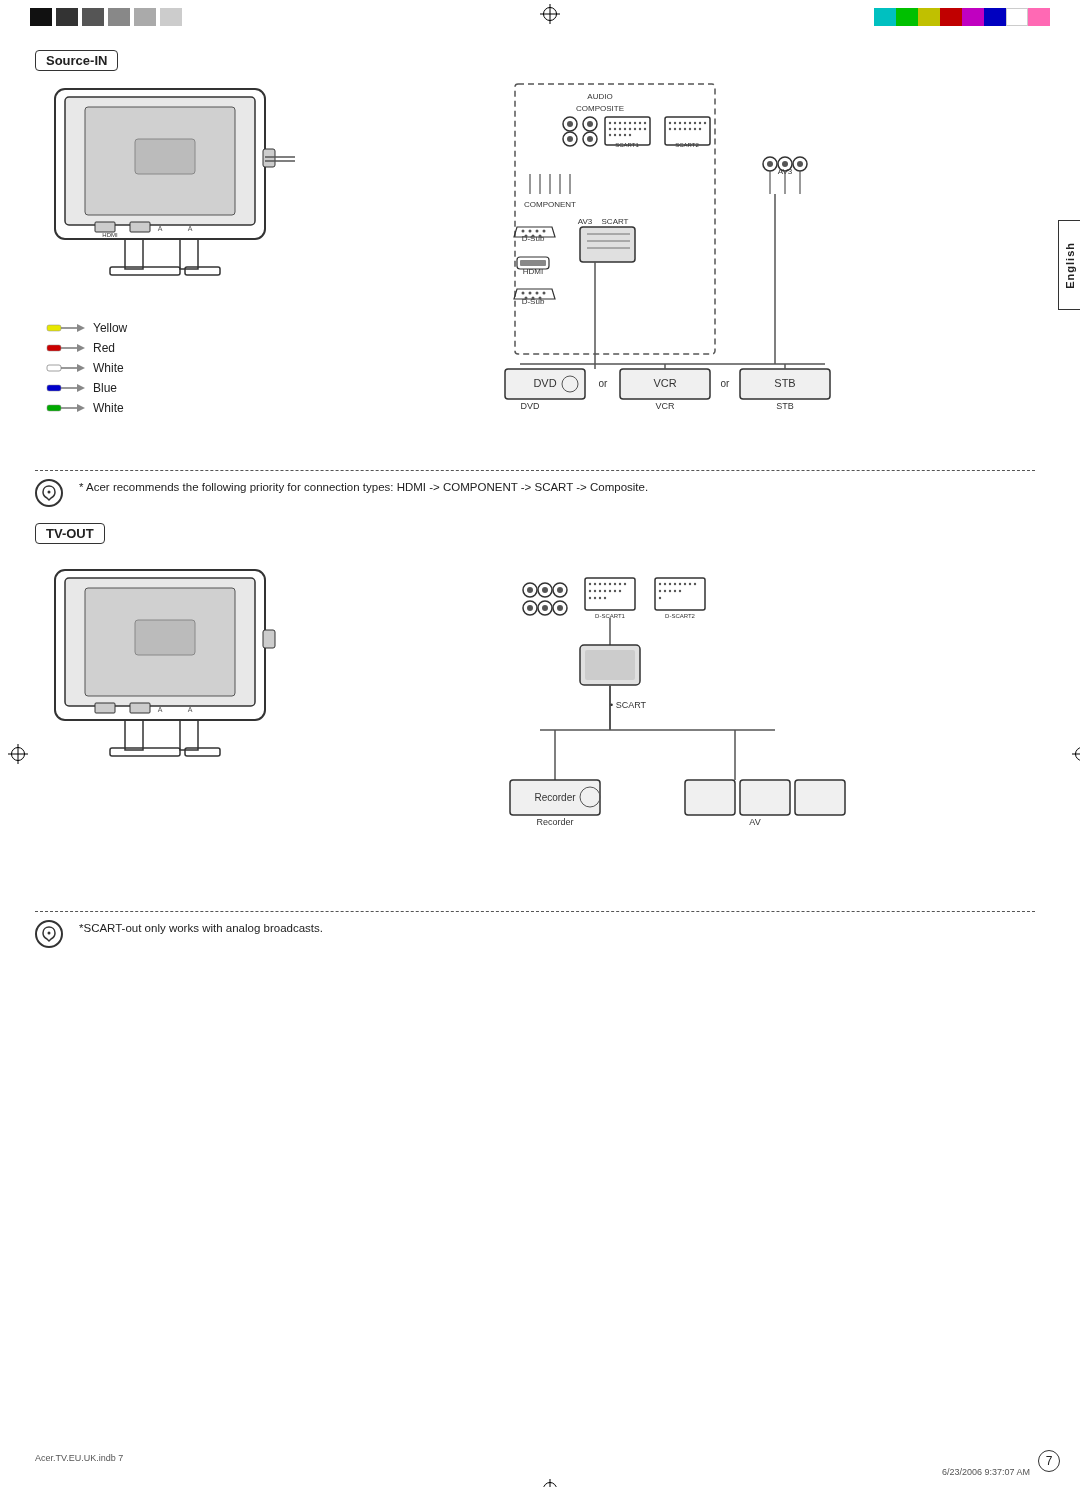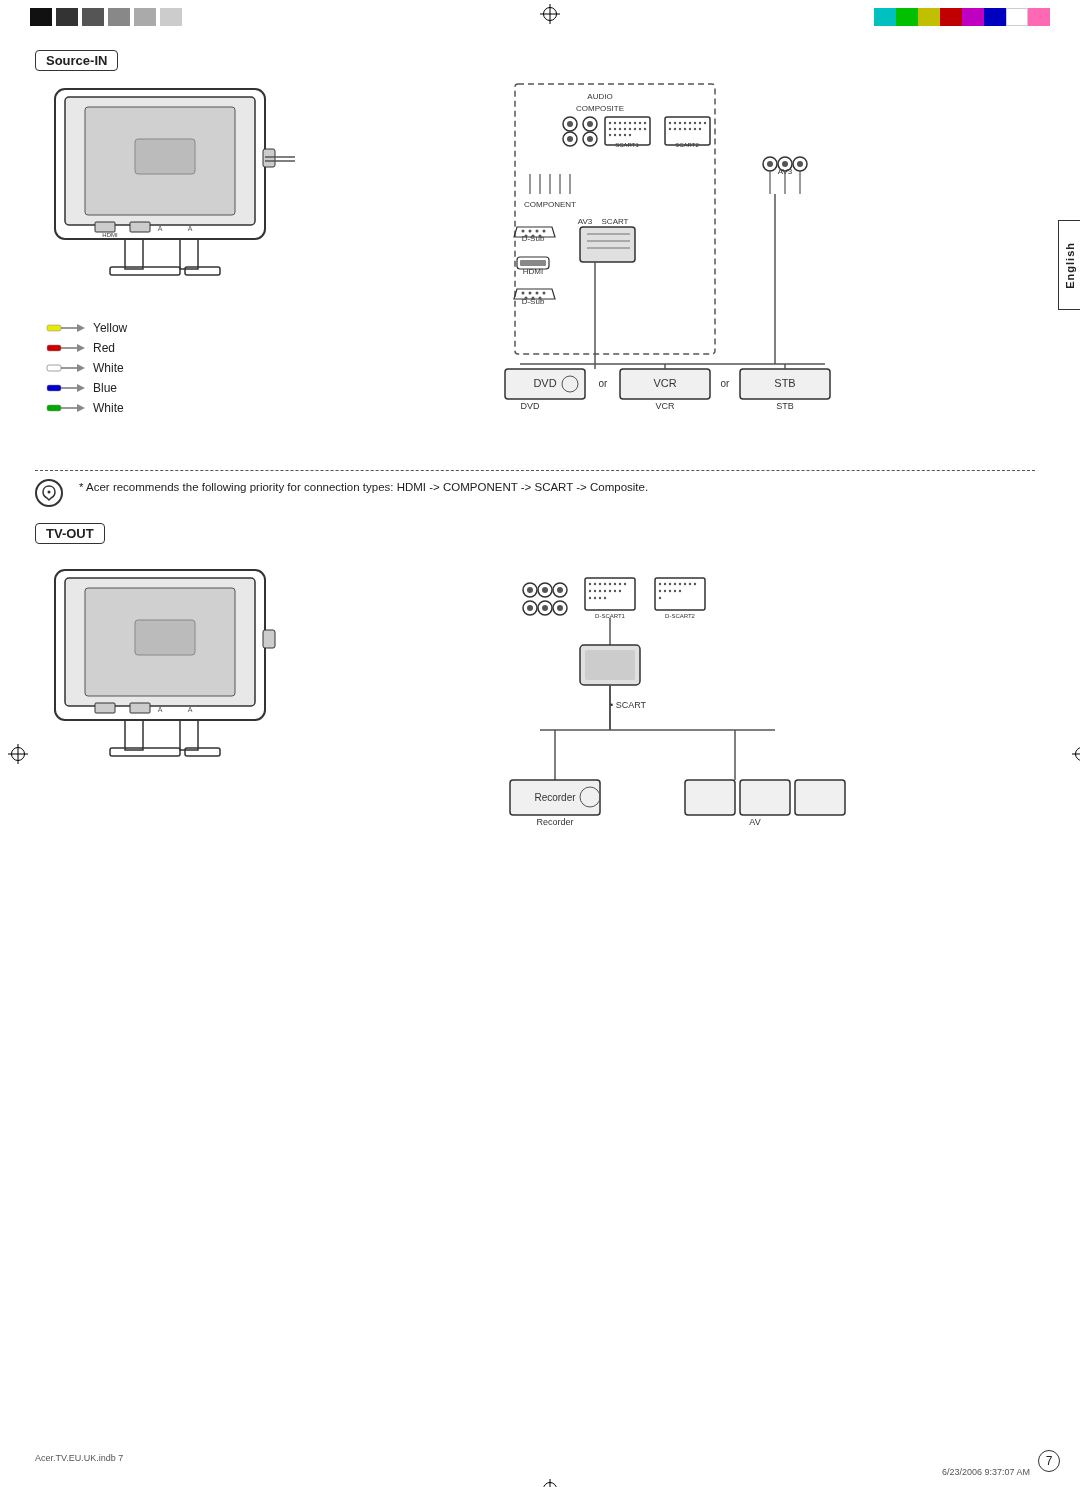--- a/index.html
+++ b/index.html
@@ -655,19 +655,28 @@
         <rect x="440" y="220" width="50" height="35" rx="3" fill="#f0f0f0" stroke="#333" stroke-width="1.5"></rect>
 
         <text x="200" y="265" text-anchor="middle" font-size="9" fill="#333">Recorder</text>
         <text x="400" y="265" text-anchor="middle" font-size="9" fill="#333">AV</text>
 
       </svg>
     </div>
   </div>
 
   
+  <div class="note-box" style="margin-top:8px;">
+    <div class="note-icon">
+      <svg width="18" height="18" viewBox="0 0 18 18">
+        <path d="M9 2 C12 2 15 4 15 8 C15 11 13 13 11 14 L9 16 L7 14 C5 13 3 11 3 8 C3 4 6 2 9 2Z" fill="none" stroke="#333" stroke-width="1.5"></path>
+        <circle cx="9" cy="8" r="1.5" fill="#333"></circle>
+      </svg>
+    </div>
+    <div class="note-text">*SCART-out only works with analog broadcasts.</div>
+  </div>
 
 </div>
 
 <div class="page-number">7</div>
 
 <div class="footer">Acer.TV.EU.UK.indb  7</div>
 <div class="footer-right">6/23/2006  9:37:07 AM</div>
 
 </body></html>

